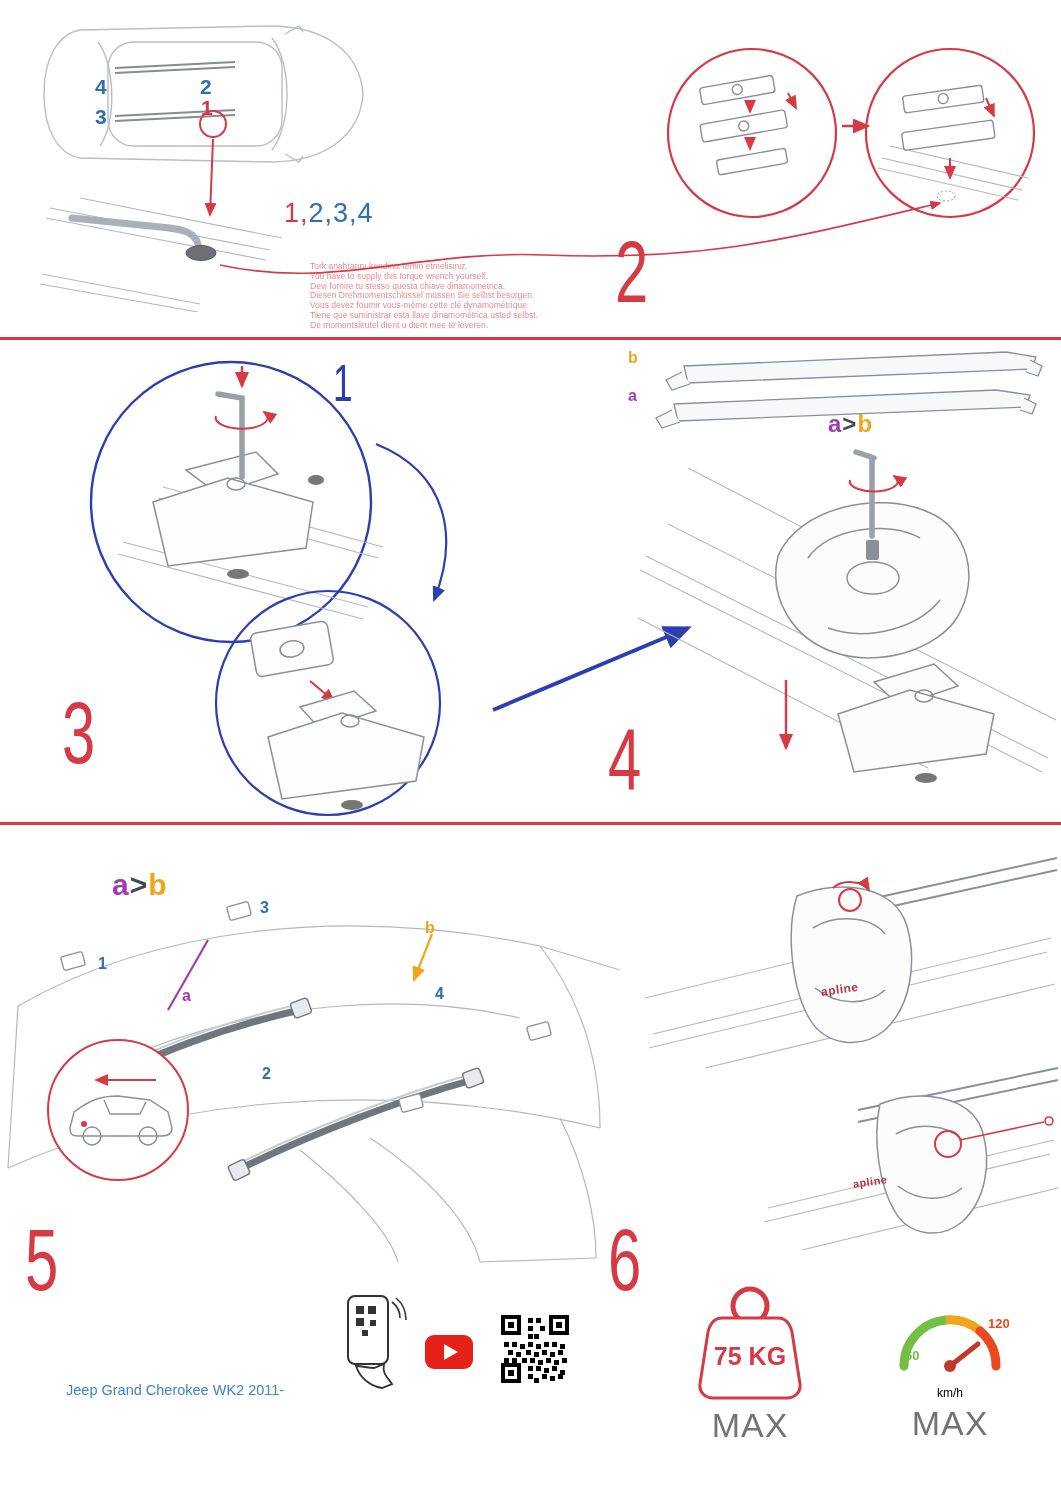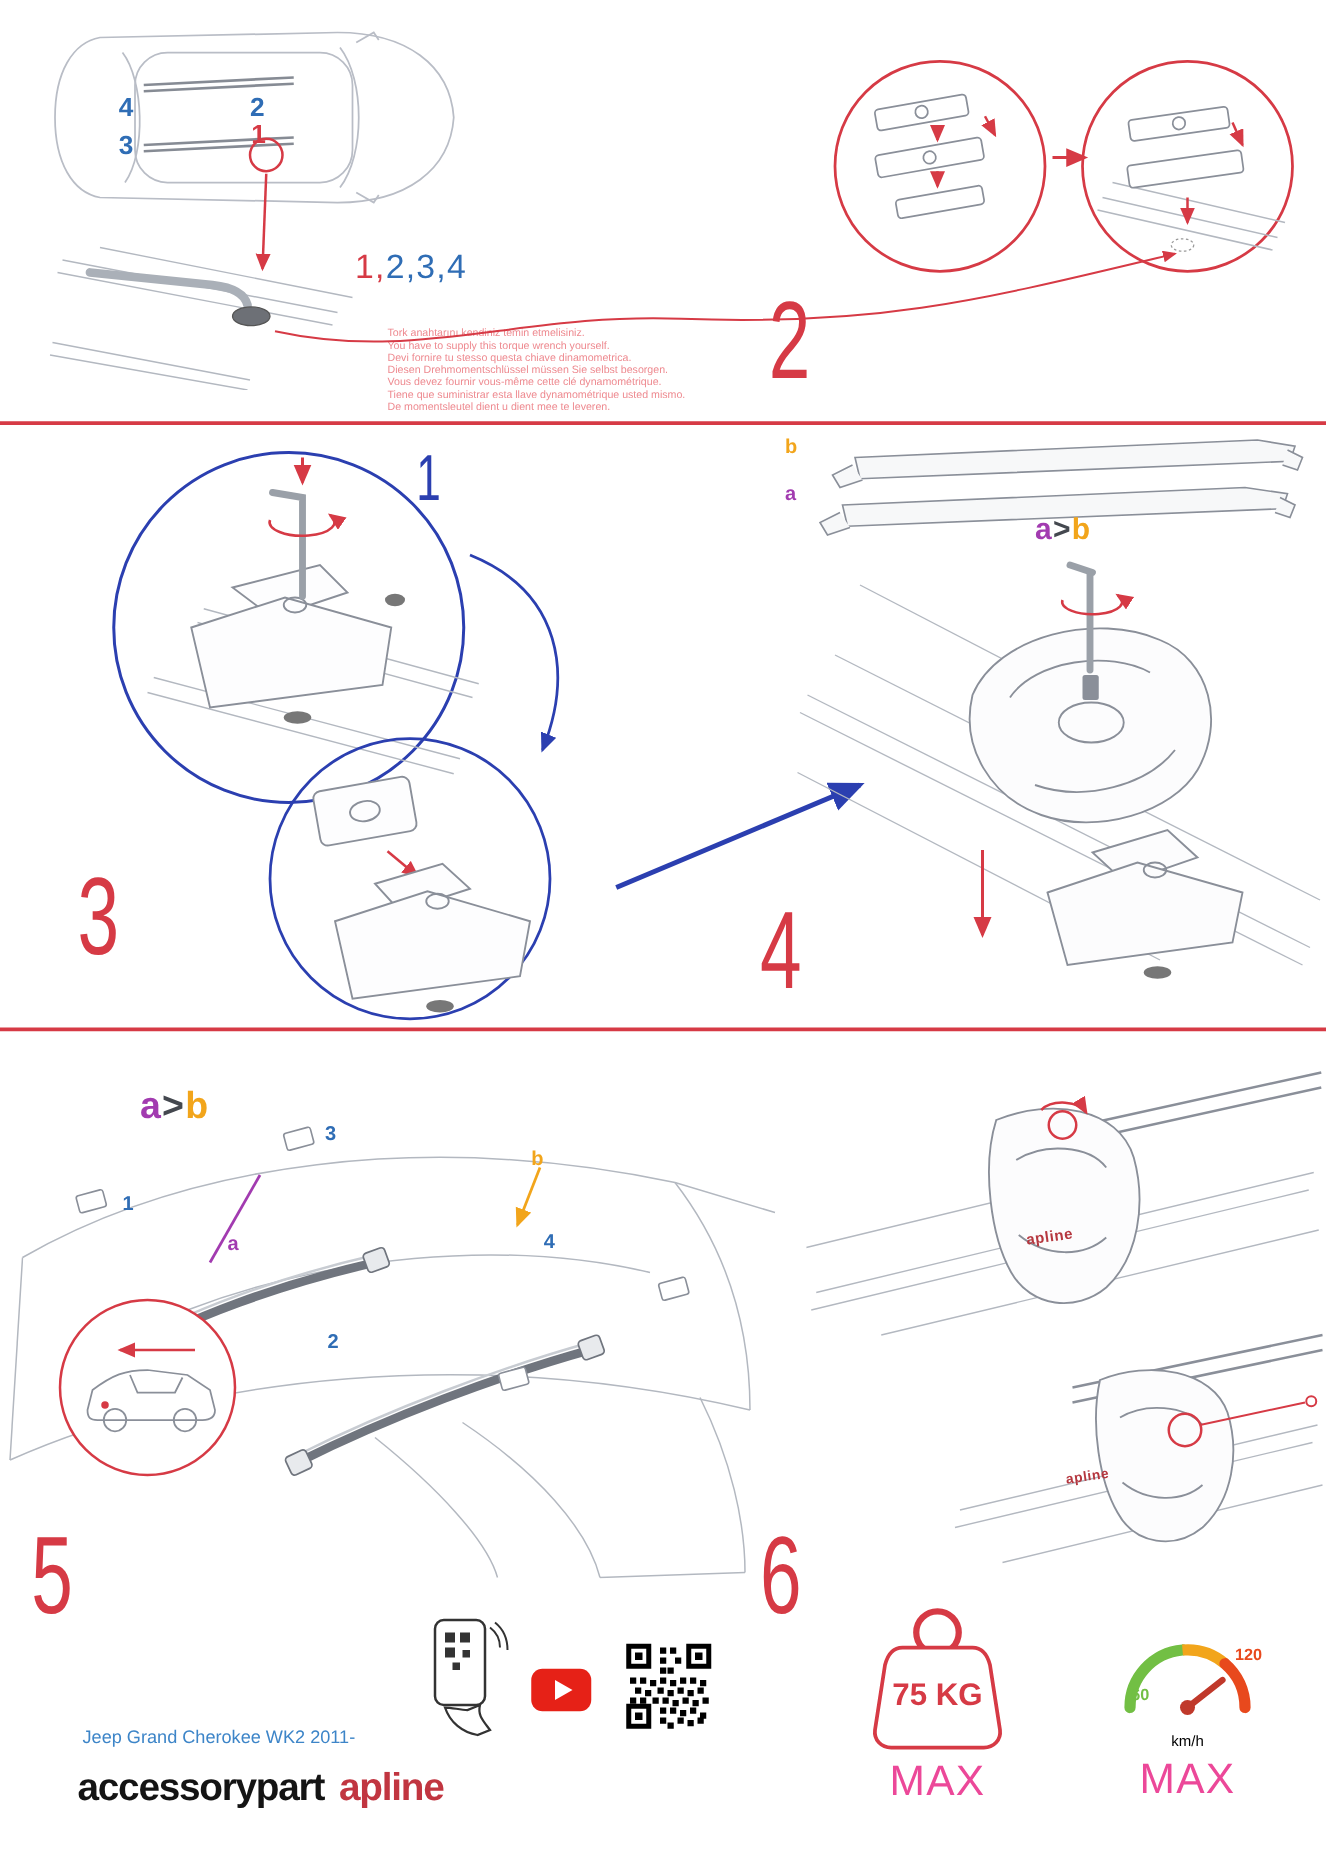--- a/index.html
+++ b/index.html
@@ -23,21 +23,21 @@
   .order { position:absolute; font-weight:700; letter-spacing:1px; }
   .foot-brand { position:absolute; font-size:12px; font-weight:700; color:#b5373f;
                 transform:rotate(-8deg); transform-origin:left top; letter-spacing:0.5px; }
   .product-code { position:absolute; left:66px; top:1292px; font-family:"DejaVu Sans Mono", monospace;
                   font-size:46px; color:#2d2f8f; letter-spacing:2px; }
   .vehicle { position:absolute; left:66px; top:1382px; font-size:14.5px; color:#3d85c8;text-align:right; }
   .brandrow { position:absolute; left:62px; top:1412px; font-size:31px; font-weight:700;
               letter-spacing:-1px; white-space:nowrap; }
   .brandrow .b-left { color:#141414; }
   .brandrow .b-right { color:#c13540; margin-left:12px; }
-  .max-label { position:absolute; font-size:34px; color:#ec4899; letter-spacing:1px; text-align:center; }
+  .max-label { position:absolute; font-size:34px; color:#737373; letter-spacing:1px; text-align:center; }
   .kg-label { position:absolute; font-size:25px; font-weight:700; color:#d63a45; text-align:center; }
   .speed-tick { position:absolute; font-size:13px; font-weight:700; }
   .kmh { position:absolute; font-size:12px; color:#000000; text-align:center; }
   .qr { position:absolute; left:500px; top:1314px; width:70px; height:70px; }
 </style>
 </head>
 <body>
 
 <div class="page">
 
@@ -93,21 +93,21 @@
   <span class="seq" style="left:284px;top:198px">
     <span class="red">1,</span><span class="blue">2,3,4</span>
   </span>
 
   <div class="notes">
     <div>Tork anahtarını kendiniz temin etmelisiniz.</div>
     <div>You have to supply this torque wrench yourself.</div>
     <div>Devi fornire tu stesso questa chiave dinamometrica.</div>
     <div>Diesen Drehmomentschlüssel müssen Sie selbst besorgen.</div>
     <div>Vous devez fournir vous-même cette clé dynamométrique.</div>
-    <div>Tiene que suministrar esta llave dynamométrique usted mismo.</div>
+    <div>Tiene que suministrar esta llave dinamométrica usted selbst.</div>
     <div>De momentsleutel dient u dient mee te leveren.</div>
   </div>
 
   <svg class="abs" style="left:205px;top:195px" width="760" height="90" viewBox="0 0 760 90">
     <path d="M15,70 C130,95 210,55 340,60 C500,66 580,45 735,8" stroke="#d63a45" stroke-width="1.6" fill="none" marker-end="url(#arrRed)"></path>
   </svg>
 
   <svg class="abs" style="left:650px;top:38px" width="400" height="195" viewBox="0 0 400 195">
     <circle cx="102" cy="95" r="84" stroke="#d63a45" stroke-width="2.2" fill="none"></circle>
     <circle cx="300" cy="95" r="84" stroke="#d63a45" stroke-width="2.2" fill="none"></circle>
@@ -331,23 +331,20 @@
     <circle cx="186" cy="86" r="13" stroke="#d63a45" stroke-width="2" fill="none"></circle>
     <path d="M198,82 L282,64" stroke="#d63a45" stroke-width="1.6" fill="none"></path>
     <circle cx="287" cy="63" r="4" stroke="#d63a45" stroke-width="1.6" fill="none"></circle>
   </svg>
   <span class="foot-brand" style="left:852px;top:1178px;font-size:11px">apline</span>
 
   <span class="big-num" style="left:25px;top:1220px">5</span>
   <span class="big-num" style="left:608px;top:1220px">6</span>
 
   <span class="vehicle">Jeep Grand Cherokee WK2 2011-</span>
-  <div class="brandrow">
-    <span class="b-left">accessorypart</span><span class="b-right">apline</span>
-  </div>
 
   <svg class="abs" style="left:326px;top:1292px" width="82" height="108" viewBox="0 0 82 108">
     <rect x="22" y="4" width="40" height="68" rx="7" stroke="#333" stroke-width="2" fill="#fff"></rect>
     <g fill="#333">
       <rect x="30" y="14" width="8" height="8"></rect>
       <rect x="42" y="14" width="8" height="8"></rect>
       <rect x="30" y="26" width="8" height="8"></rect>
       <rect x="44" y="28" width="6" height="6"></rect>
       <rect x="36" y="38" width="6" height="6"></rect>
     </g>

